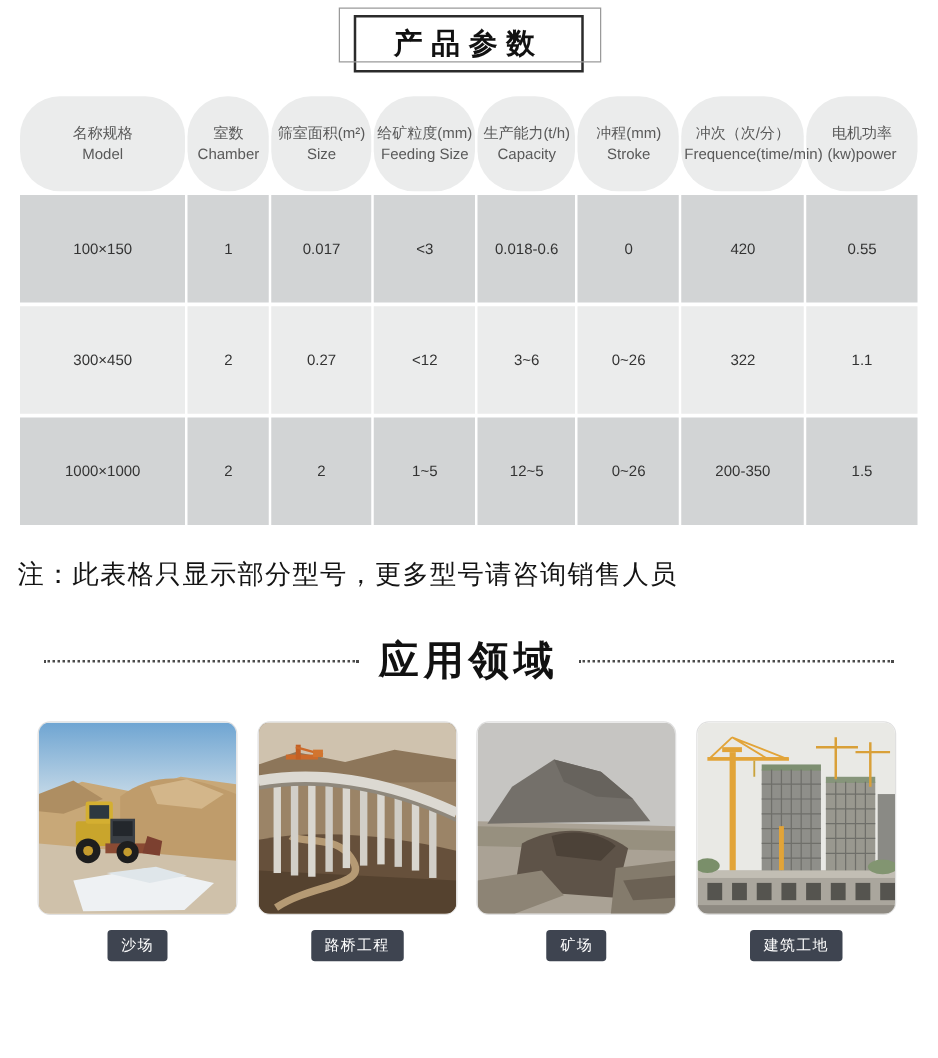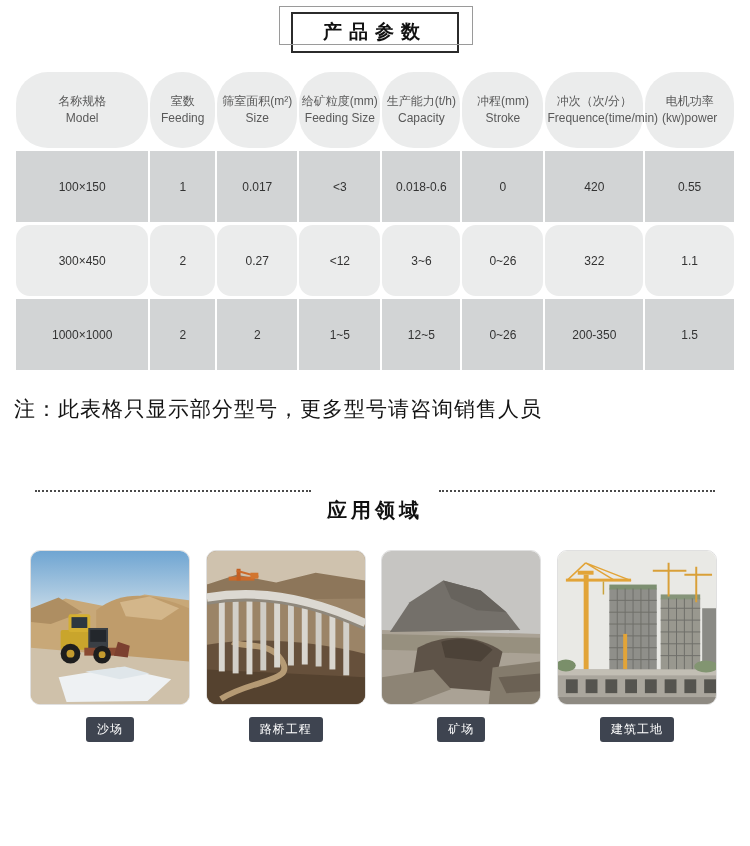--- a/index.html
+++ b/index.html
@@ -9,62 +9,62 @@
     font-family:"Liberation Sans","DejaVu Sans",sans-serif;
     overflow:hidden;
   }
 
   
   .title-wrap { text-align:center; padding-top:12px; }
   .title-box {
     position:relative; display:inline-block;
     border:2px solid #2b2b2b; background:#fff;
     padding:5px 30px 6px;
-    font-size:19px; font-weight:bold; letter-spacing:7px; color:#111;
+    font-size:23px; font-weight:bold; letter-spacing:7px; color:#111;
   }
   .title-box::before {
     content:""; position:absolute; top:-8px; left:-14px;
     width:calc(100% + 28px); height:100%;
     border:1px solid #9a9a9a; pointer-events:none;
   }
 
   
   table.params {
     width:722px; margin:16px auto 0 14px;
     border-collapse:separate; border-spacing:2px 3px;
     table-layout:fixed;
   }
   table.params th {
     background:#ebecec; color:#595959; font-weight:normal;
     font-size:12px; line-height:1.45; height:76px; text-align:center;
     padding:2px;
     border-radius:32px;
   }
   table.params td {
-    font-size:12px; color:#333; text-align:center; height:71px; padding:2px;
+    font-size:12px; color:#333; text-align:center; height:86px; padding:2px;
   }
   table.params tr.dark td  { background:#d2d4d5; }
-  table.params tr.light td { background:#ebecec;border-radius:14px; }
+  table.params tr.light td { background:#ebecec; }
   .hdr-zh, .hdr-en { display:block; }
 
   
   .note {
     margin:22px 0 0 14px; font-size:21px; color:#141414; letter-spacing:1px;
   }
 
   
   .section-divider {
     display:flex; align-items:center; gap:16px;
     margin:34px 35px 0 35px;
   }
   .section-divider .line {
     flex:1; border-top:2px dotted #4a4a4a; height:0;
   }
   .section-title {
-    font-size:20px; font-weight:bold; color:#111; letter-spacing:4px; white-space:nowrap;margin-top:40px;
+    font-size:32px; font-weight:bold; color:#111; letter-spacing:4px; white-space:nowrap;
   }
 
   
   .apps {
     display:flex; justify-content:space-between;
     margin:26px 33px 0 30px;
   }
   .app { width:160px; text-align:center; }
   .app-img {
     width:160px; height:155px; border-radius:10px; overflow:hidden;
@@ -96,21 +96,21 @@
       <col style="width:12.6%">
   </colgroup>
   <thead>
     <tr>
       <th>
           <span class="hdr-zh">名称规格</span>
           <span class="hdr-en">Model</span>
         </th>
       <th>
           <span class="hdr-zh">室数</span>
-          <span class="hdr-en">Feeding</span>
+          <span class="hdr-en">Chamber</span>
         </th>
       <th>
           <span class="hdr-zh">筛室面积(m²)</span>
           <span class="hdr-en">Size</span>
         </th>
       <th>
           <span class="hdr-zh">给矿粒度(mm)</span>
           <span class="hdr-en">Feeding Size</span>
         </th>
       <th>

